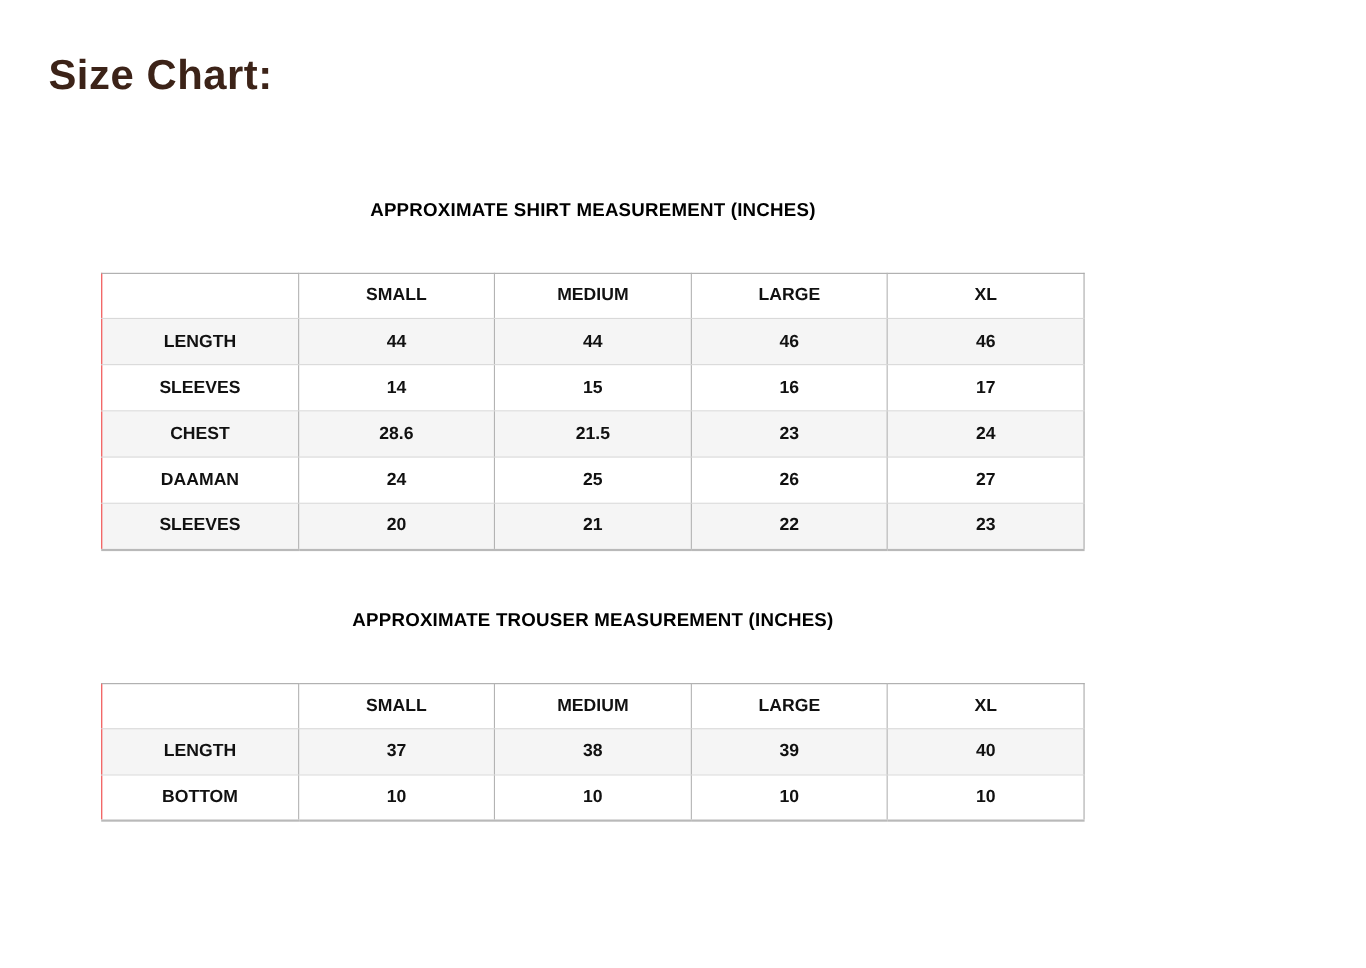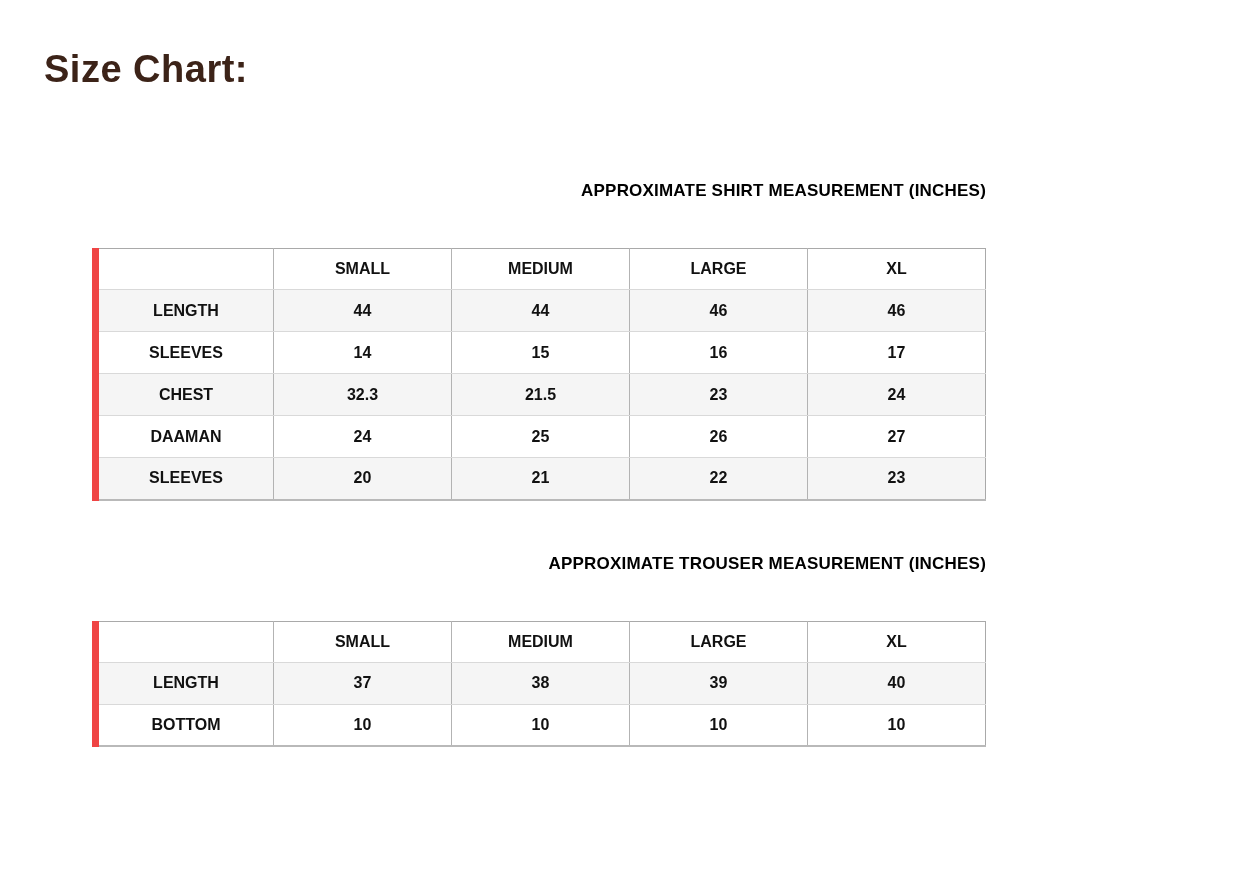--- a/index.html
+++ b/index.html
@@ -21,21 +21,21 @@
     letter-spacing: 0.5px;
     color: #3c2318;
   }
 
   .content {
     width: 894px;
     margin-left: 92px;
   }
 
   .section-title {
-    text-align: right;
+    text-align: center;
     font-size: 17px;
     line-height: 20px;
     font-weight: bold;
     color: #000000;
     letter-spacing: 0.2px;
   }
 
   .section-title.shirt   { margin-top: 89px; }
   .section-title.trouser { margin-top: 53px; }
 
@@ -58,21 +58,21 @@
     border-left: 1px solid #b3b3b3;
     border-right: 1px solid #b3b3b3;
     border-top: 1px solid #d9d9d9;
     border-bottom: 1px solid #d9d9d9;
     background: #ffffff;
   }
 
   .size-table thead th { height: 41px; border-top: 1px solid #a9a9a9; }
 
   .size-table th:first-child,
-  .size-table td:first-child { border-left: 7px solid #ef4444; }
+  .size-table td:first-child { border-left: 1px solid #ef4444; }
 
   .size-table th:last-child,
   .size-table td:last-child { border-right: 1px solid #a9a9a9; }
 
   .size-table tbody tr:last-child th,
   .size-table tbody tr:last-child td { border-bottom: 2px solid #b9b9b9; }
 
   .size-table tbody tr:nth-child(odd) th,
   .size-table tbody tr:nth-child(odd) td { background: #f5f5f5; }
 </style>
@@ -105,21 +105,21 @@
       </tr>
       <tr>
         <th>SLEEVES</th>
         <td>14</td>
         <td>15</td>
         <td>16</td>
         <td>17</td>
       </tr>
       <tr>
         <th>CHEST</th>
-        <td>32.3</td>
+        <td>28.6</td>
         <td>21.5</td>
         <td>23</td>
         <td>24</td>
       </tr>
       <tr>
         <th>DAAMAN</th>
         <td>24</td>
         <td>25</td>
         <td>26</td>
         <td>27</td>

